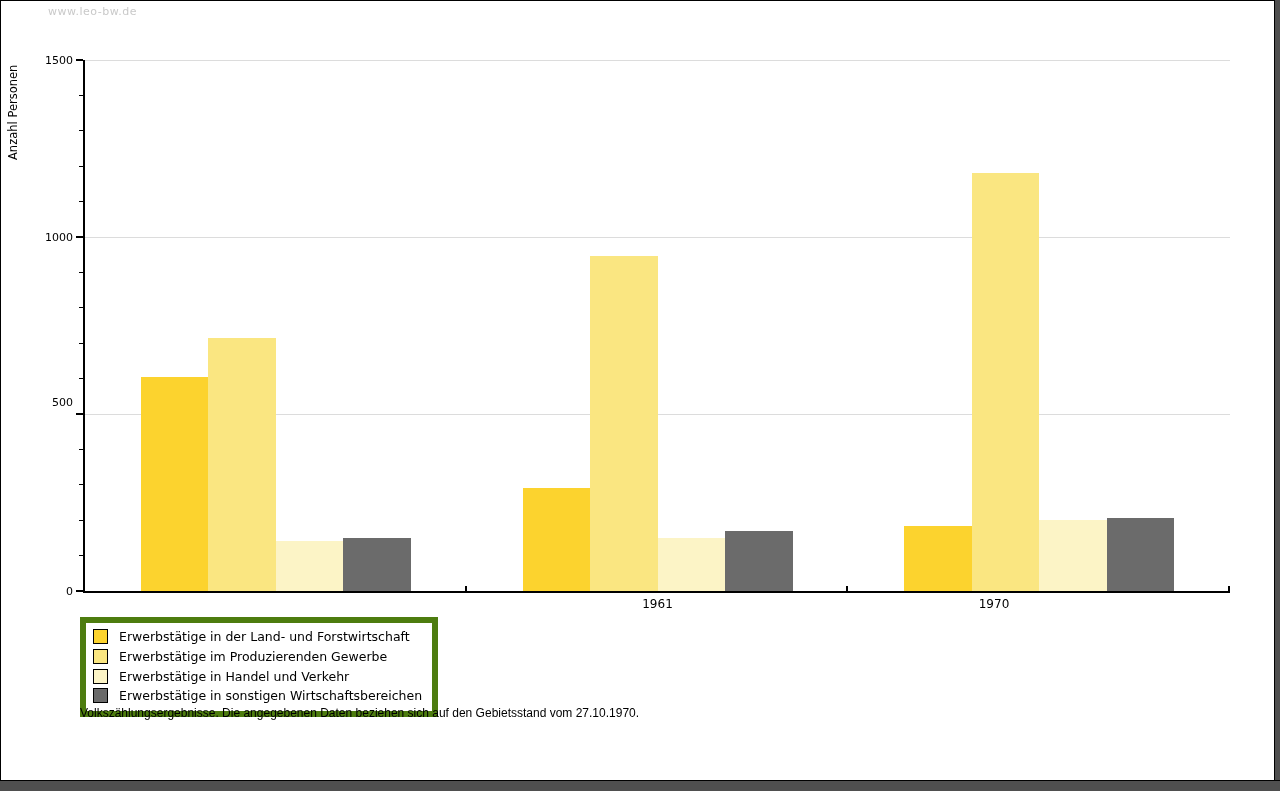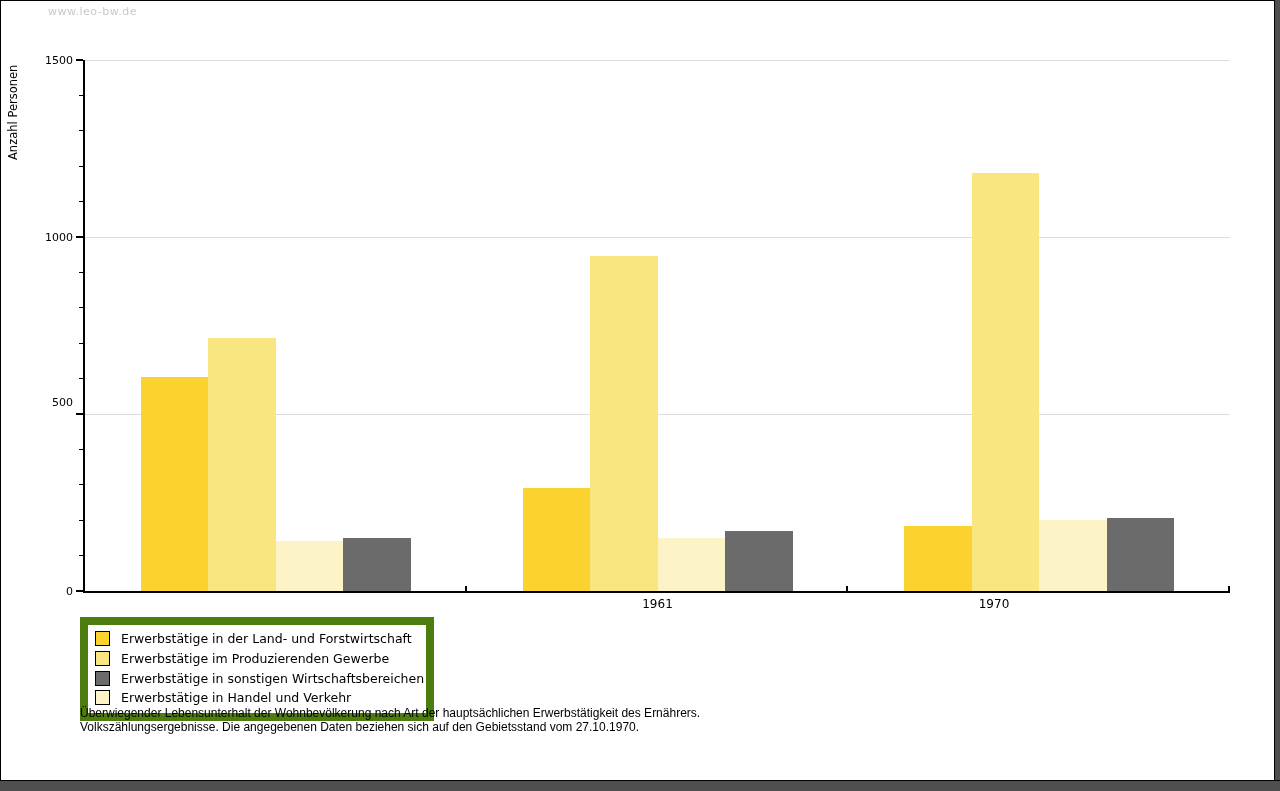--- a/index.html
+++ b/index.html
@@ -33,21 +33,21 @@
     position:absolute;transform:translateX(-50%);top:537px;
     font-size:12px;color:#000;white-space:nowrap;
   }
   .ylabel{
     position:absolute;left:6px;top:160px;transform:rotate(-90deg);
     transform-origin:left top;font-size:11.5px;color:#000;white-space:nowrap;
   }
   
   #legend{
     position:absolute;left:80px;top:617px;background:#fff;
-    border:8px solid #4d7c0f;padding:4px 2px 5px 7px;display:inline-block;
+    border:6px solid #4d7c0f;padding:4px 10px 5px 7px;display:inline-block;
   }
   .legend-row{display:flex;align-items:center;height:19.7px;}
   .legend-swatch{
     width:13px;height:13px;border:1px solid #000;margin-right:11px;flex:none;
   }
   .legend-label{font-size:12.5px;color:#000;white-space:nowrap;}
   
   .footnote{
     position:absolute;left:80px;font-family:"Liberation Sans",sans-serif;
     font-size:12px;color:#000;line-height:13.5px;white-space:nowrap;
@@ -122,31 +122,30 @@
 
   <div class="legend-row">
         <div class="legend-swatch" style="background: rgb(252, 211, 46);"></div>
         <div class="legend-label">Erwerbstätige in der Land- und Forstwirtschaft</div>
       </div>
       <div class="legend-row">
         <div class="legend-swatch" style="background: rgb(250, 230, 129);"></div>
         <div class="legend-label">Erwerbstätige im Produzierenden Gewerbe</div>
       </div>
       <div class="legend-row">
+        <div class="legend-swatch" style="background: rgb(252, 244, 198);"></div>
+        <div class="legend-label">Erwerbstätige in Handel und Verkehr</div>
+      </div>
+      <div class="legend-row">
         <div class="legend-swatch" style="background: rgb(107, 107, 107);"></div>
         <div class="legend-label">Erwerbstätige in sonstigen Wirtschaftsbereichen</div>
-      </div>
-      <div class="legend-row">
-        <div class="legend-swatch" style="background: rgb(252, 244, 198);"></div>
-        <div class="legend-label">Erwerbstätige in Handel und Verkehr</div>
       </div>
     </div>
 
   <div id="footnote-block" class="footnote">
-    <div>Überwiegender Lebensunterhalt der Wohnbevölkerung nach Art der hauptsächlichen Erwerbstätigkeit des Ernährers.</div>
     <div>Volkszählungsergebnisse. Die angegebenen Daten beziehen sich auf den Gebietsstand vom 27.10.1970.</div>
   </div>
 
   <div class="frame-top"></div>
   <div class="frame-left"></div>
   <div class="frame-right-line"></div>
   <div class="frame-right-shadow"></div>
   <div class="frame-bottom-line"></div>
   <div class="frame-bottom-shadow"></div>
 </div>

